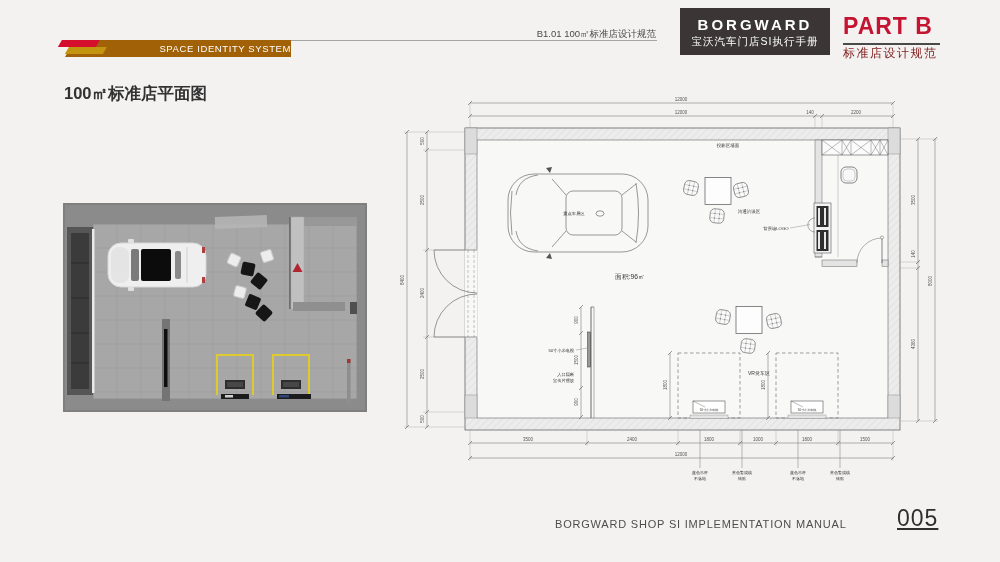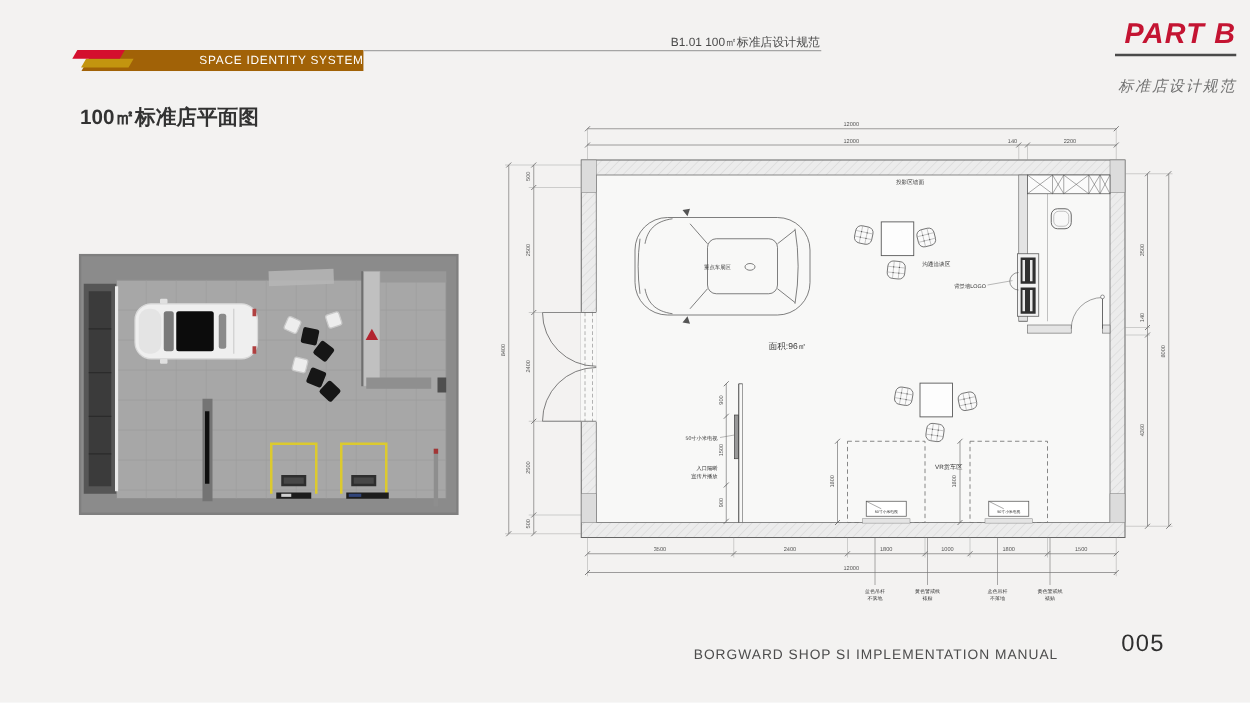--- a/index.html
+++ b/index.html
@@ -10,51 +10,55 @@
   .banner{left:63px;top:40px;width:228px;height:17px;background:#a16207;color:#fff;
           font-size:9.5px;letter-spacing:.6px;line-height:17px;text-align:right;
           padding-left:26px;box-sizing:border-box;clip-path:polygon(12px 0,100% 0,100% 100%,2px 100%);}
   .flag-red{left:60px;top:40px;width:38px;height:6.5px;background:#d40f2e;transform:skewX(-30deg);z-index:3;}
   .flag-gold{left:67px;top:46.5px;width:38px;height:6.5px;background:#c3950f;transform:skewX(-30deg);z-index:2;}
   .hline{left:291px;top:40px;width:366px;height:1px;background:#a5a5a5;}
   .ref{left:400px;top:28px;width:256px;text-align:right;font-size:9.5px;color:#4a4a4a;}
   .logobox{left:680px;top:8px;width:150px;height:47px;background:#3b3635;color:#fff;text-align:center;}
   .brand{margin-top:8px;font-size:15px;font-weight:bold;letter-spacing:3px;}
   .brand-sub{margin-top:2px;font-size:10.5px;letter-spacing:1px;}
-  .part{left:892px;top:13px;width:97px;text-align:right;font-style:italic;}
+  .part{left:843px;top:13px;width:97px;text-align:left;}
   .part-title{font-size:23px;font-weight:600;color:#c41432;letter-spacing:1px;}
   .part-rule{height:2px;background:#4a4a4a;margin-top:3px;}
-  .part-sub{margin-top:16px;font-size:12px;color:#737373;letter-spacing:1.5px;}
+  .part-sub{margin-top:0;font-size:12px;color:#7f1d1d;letter-spacing:1.5px;}
   
   .doc-title{left:64px;top:80px;color:#323232;}
   .doc-code{font-size:15.5px;font-weight:bold;}
   .doc-name{font-size:16.5px;font-weight:bold;margin-top:3px;}
   
   .dim{font-size:4.5px;fill:#555;}
   .dims-line{stroke:#666;stroke-width:.5;}
   .ext{stroke:#9a9a9a;stroke-width:.35;}
   .lbl{fill:#333;}
   
   .footer-manual{left:555px;top:518px;width:300px;text-align:left;font-size:11px;
                  color:#4d4d4d;letter-spacing:.8px;}
-  .footer-page{left:897px;top:505px;font-size:19px;color:#2f2f2f;letter-spacing:1px;}
+  .footer-page{left:897px;top:505px;font-size:23px;color:#2f2f2f;letter-spacing:1px;text-decoration:underline;}
 </style>
 </head>
 <body>
 
 <div class="page">
 
   <div class="abs flag-red"></div>
   <div class="abs flag-gold"></div>
   <div class="abs banner">
     <span>SPACE IDENTITY SYSTEM</span>
   </div>
   <div class="abs hline"></div>
   <div class="abs ref">B1.01  100㎡标准店设计规范</div>
 
+  <div class="abs logobox">
+    <div class="brand">BORGWARD</div>
+    <div class="brand-sub">宝沃汽车门店SI执行手册</div>
+  </div>
 
   <div class="abs part">
     <div class="part-title">PART B</div>
     <div class="part-rule"></div>
     <div class="part-sub">标准店设计规范</div>
   </div>
 
   <div class="abs doc-title">
     <div class="doc-name">100㎡标准店平面图</div>
   </div>

